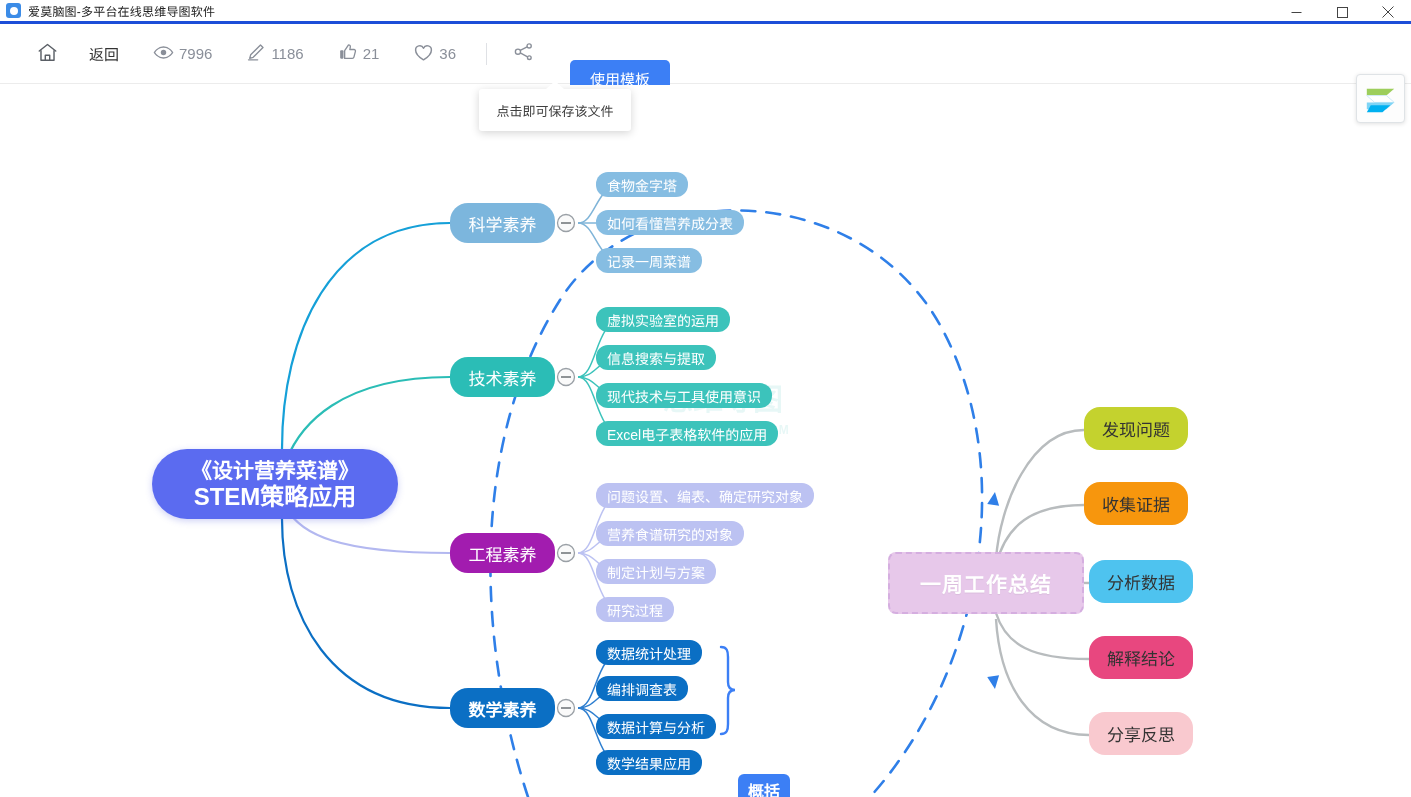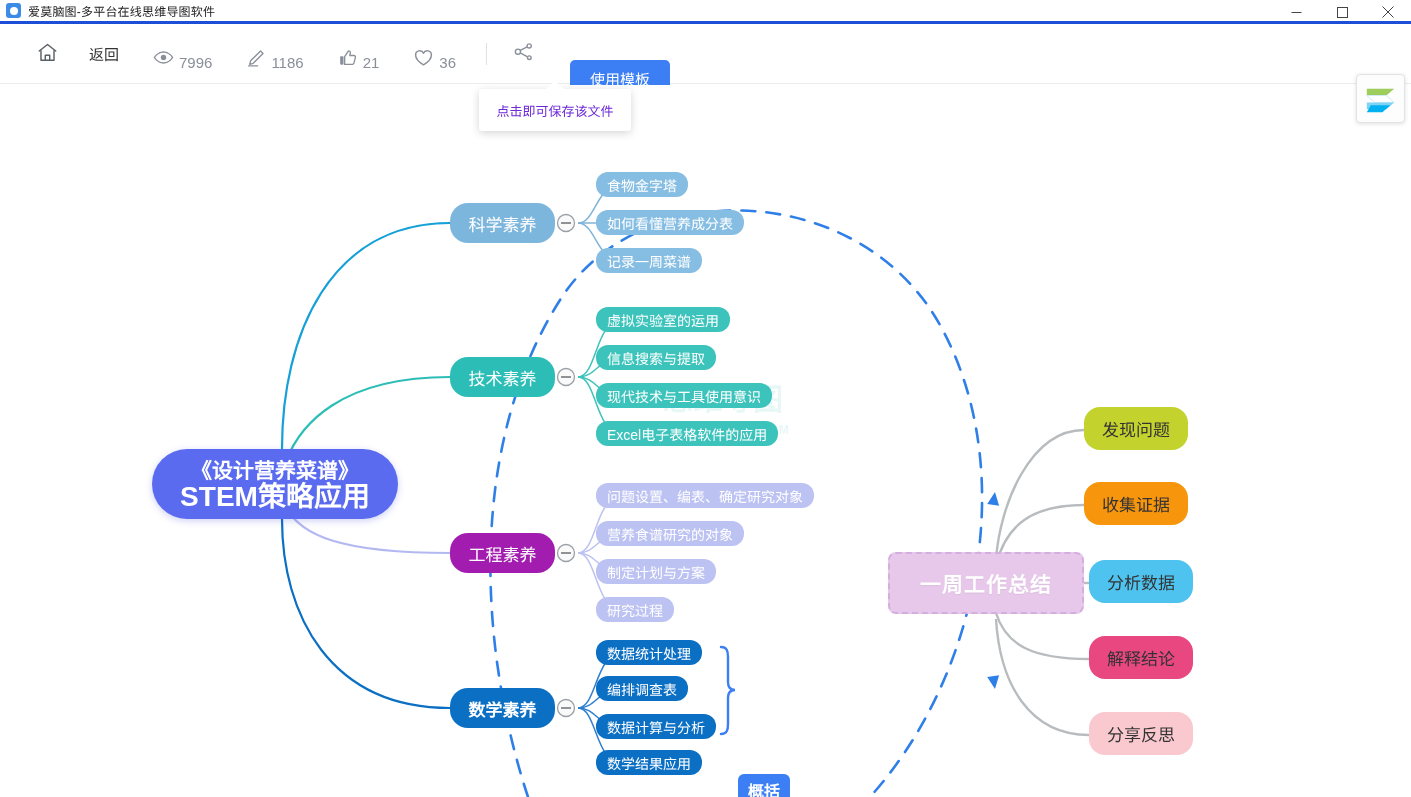--- a/index.html
+++ b/index.html
@@ -55,21 +55,21 @@
   }
   .tb-item {
     display: flex; align-items: center;
     height: 34px; padding: 0 8px;
     color: #8a8f99; font-size: 15px;
     white-space: nowrap;
   }
   .tb-item .lbl { margin-left: 5px; color: #8a8f99; }
   .tb-home { margin-left: 28px; }
   .tb-back { color: #333; font-size: 15px; margin-left: 14px; }
-  .tb-stat { margin-left: 18px; align-items: flex-end; }
+  .tb-stat { margin-left: 18px; }
   .tb-divider {
     width: 1px; height: 22px; background: #dfe1e5; margin-left: 22px;
   }
   .tb-share { margin-left: 18px; }
   #use-template-btn {
     position: absolute; left: 570px; top: 36px;
     width: 100px; height: 36px;
     background: #3c7ff5; color: #fff;
     border: none; border-radius: 5px;
     font-size: 15px; font-family: inherit;
@@ -78,21 +78,21 @@
   }
 
   
   #tooltip {
     position: absolute; left: 479px; top: 89px;
     width: 152px; height: 42px;
     background: #ffffff;
     border-radius: 3px;
     box-shadow: 0 2px 9px rgba(0,0,0,.17);
     display: flex; align-items: center; justify-content: center;
-    font-size: 13px; color: #6d28d9;
+    font-size: 13px; color: #404040;
     z-index: 40;
   }
   #tooltip::before {
     content: ""; position: absolute;
     left: 67px; top: -8px;
     border-left: 9px solid transparent;
     border-right: 9px solid transparent;
     border-bottom: 8px solid #ffffff;
   }
 
@@ -127,21 +127,21 @@
   }
 
   
   #node-root {
     left: 152px; top: 364px; width: 246px; height: 70px;
     background: #5b6bf0; color: #ffffff;
     border-radius: 35px;
     font-size: 21px; font-weight: bold; line-height: 26px;
     box-shadow: 0 2px 7px rgba(80,90,220,.28);
   }
-  #node-root .l2 { font-size: 28px; }
+  #node-root .l2 { font-size: 24px; }
 
   
   .branch-main {
     border-radius: 18px; color: #fff; font-size: 17px;
     height: 40px;
   }
   #node-b1 { left: 450px; top: 118px; width: 105px; background: #7cb6dd; }
   #node-b2 { left: 450px; top: 272px; width: 105px; background: #2bbdb6; }
   #node-b3 { left: 450px; top: 448px; width: 105px; background: #a21caf; }
   #node-b4 { left: 450px; top: 603px; width: 105px; background: #0b6fc4;

